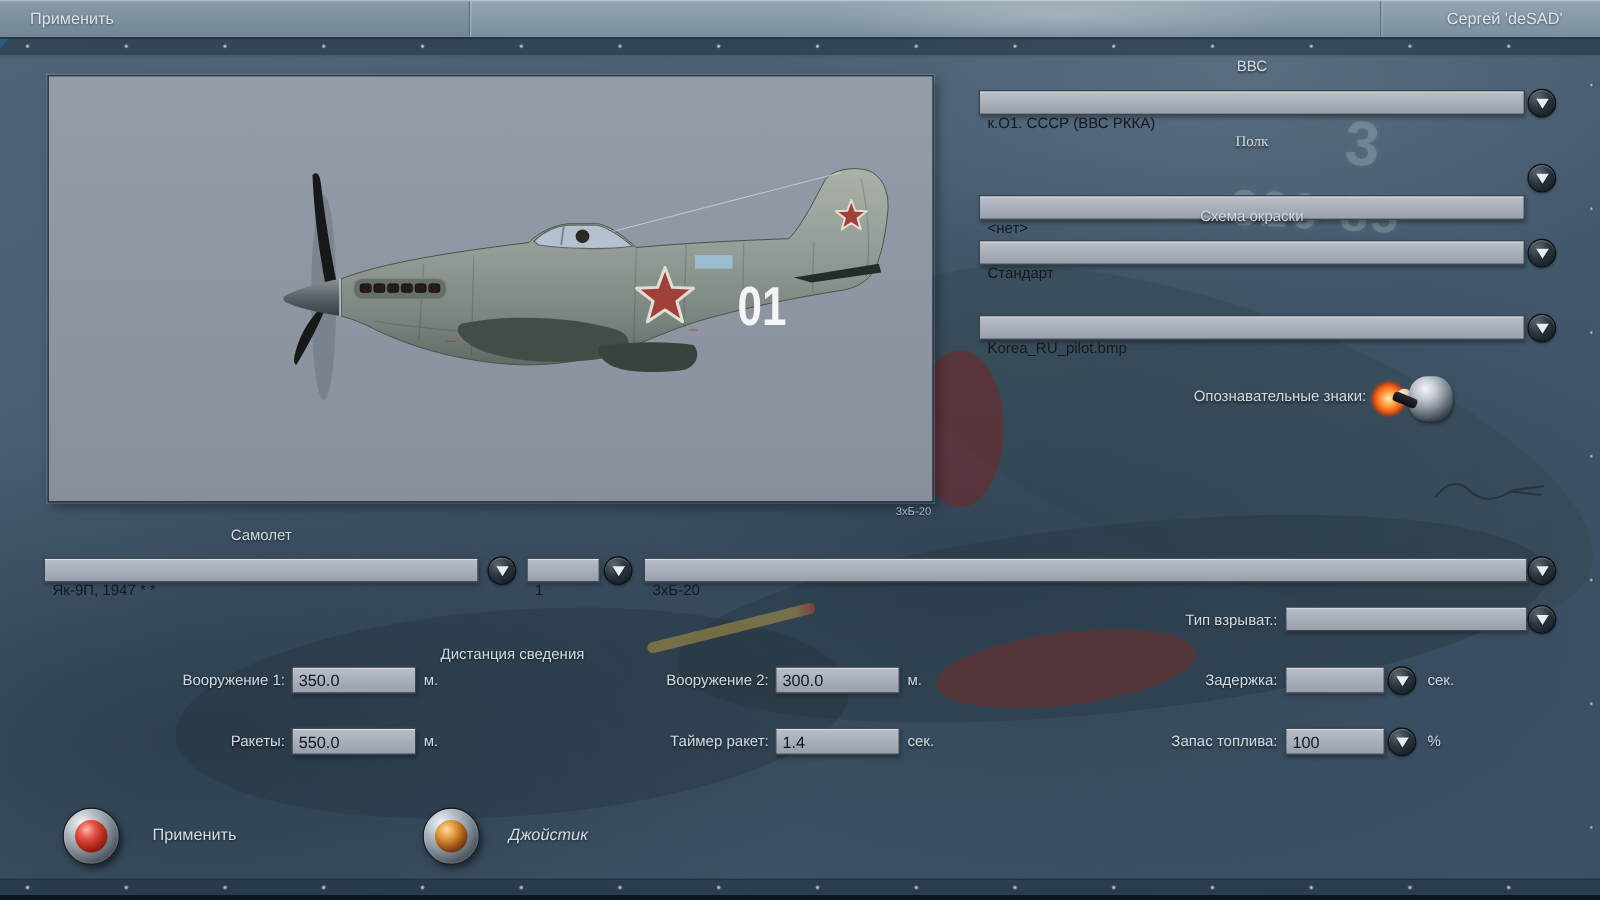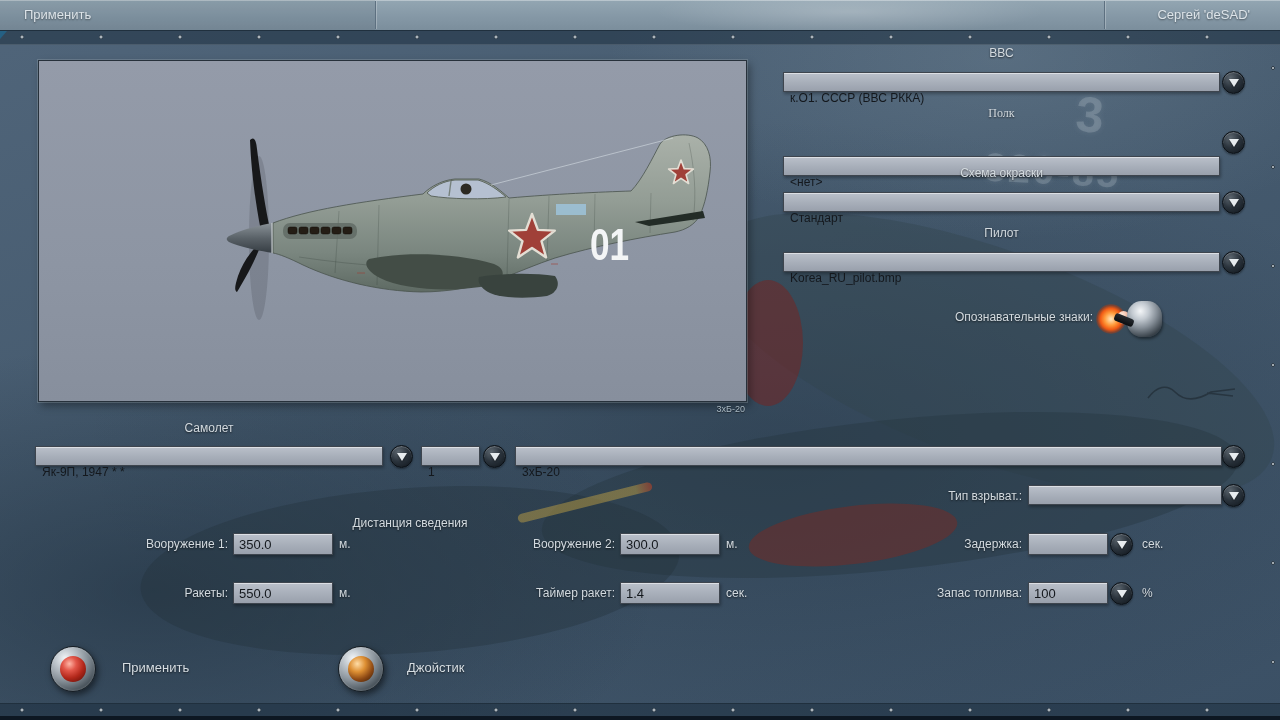--- a/index.html
+++ b/index.html
@@ -207,21 +207,20 @@
   </div>
 
   <div class="lbl ta-c" style="left:783px;top:166px;width:437px;">Схема окраски</div>
   <div class="dropdown" style="left:783px;top:192px;width:437px;">
     <span class="dd-text">Стандарт</span>
   </div>
   <div class="drop-btn" style="left:1222px;top:191px;">
     <span class="tri"></span>
   </div>
 
-  <div class="lbl ta-c" style="left:783px;top:226px;width:437px;">Пилот</div>
   <div class="dropdown" style="left:783px;top:252px;width:437px;">
     <span class="dd-text">Korea_RU_pilot.bmp</span>
   </div>
   <div class="drop-btn" style="left:1222px;top:251px;">
     <span class="tri"></span>
   </div>
 
   <div class="lbl ta-r" style="left:873px;top:310px;width:220px;">Опознавательные знаки:</div>
   <div class="abs toggle" style="left:1096px;top:295px;width:70px;height:46px;">
     <span class="glow"></span>
@@ -294,19 +293,19 @@
   <span class="unit" style="left:1142px;top:586px;">%</span>
 
   <div class="push-btn" style="left:50px;top:646px;">
     <span class="dome red"></span>
   </div>
   <div class="btn-label" style="left:122px;top:660px;">Применить</div>
 
   <div class="push-btn" style="left:338px;top:646px;">
     <span class="dome amber"></span>
   </div>
-  <div class="btn-label" style="left:407px;top:660px;">Джойстик</div>
+  <div class="btn-label" style="left:407px;top:660px;font-style:italic;">Джойстик</div>
 
   <div class="abs rivet-band" style="top:703px;"></div>
   <div class="abs bottom-strip"></div>
   <div class="abs right-rivets"></div>
 
 </div>
 
 </body></html>

